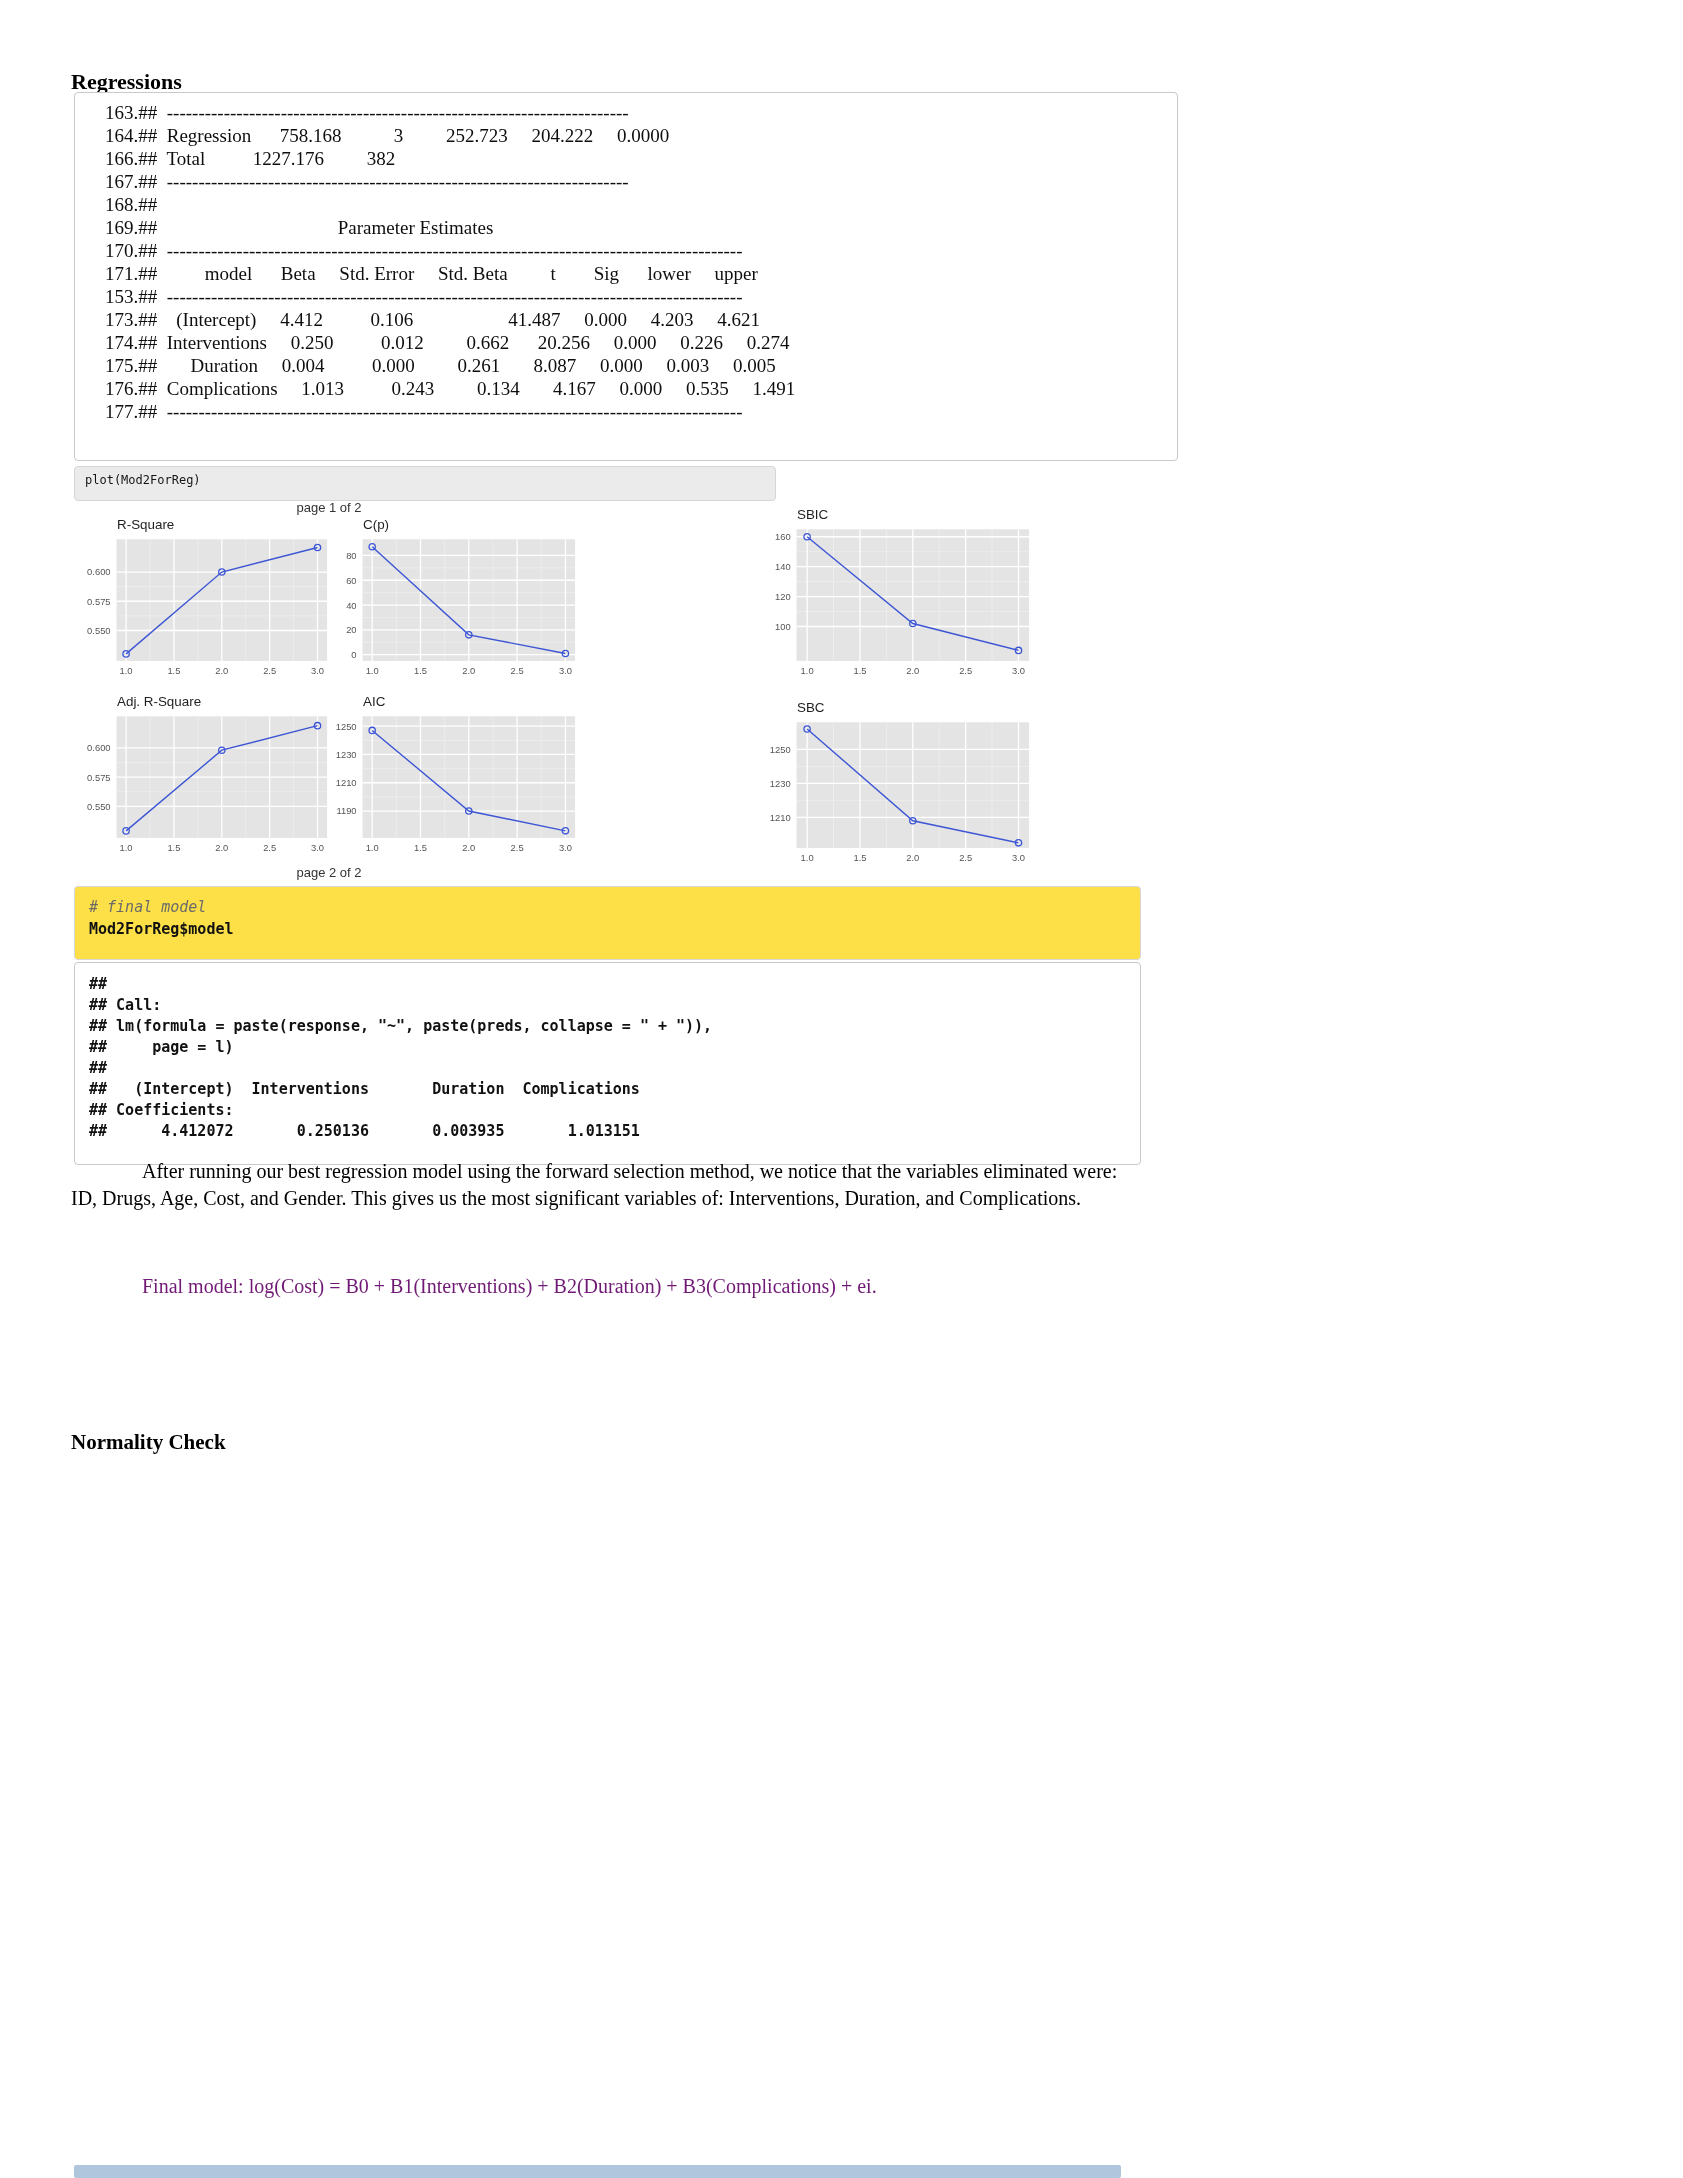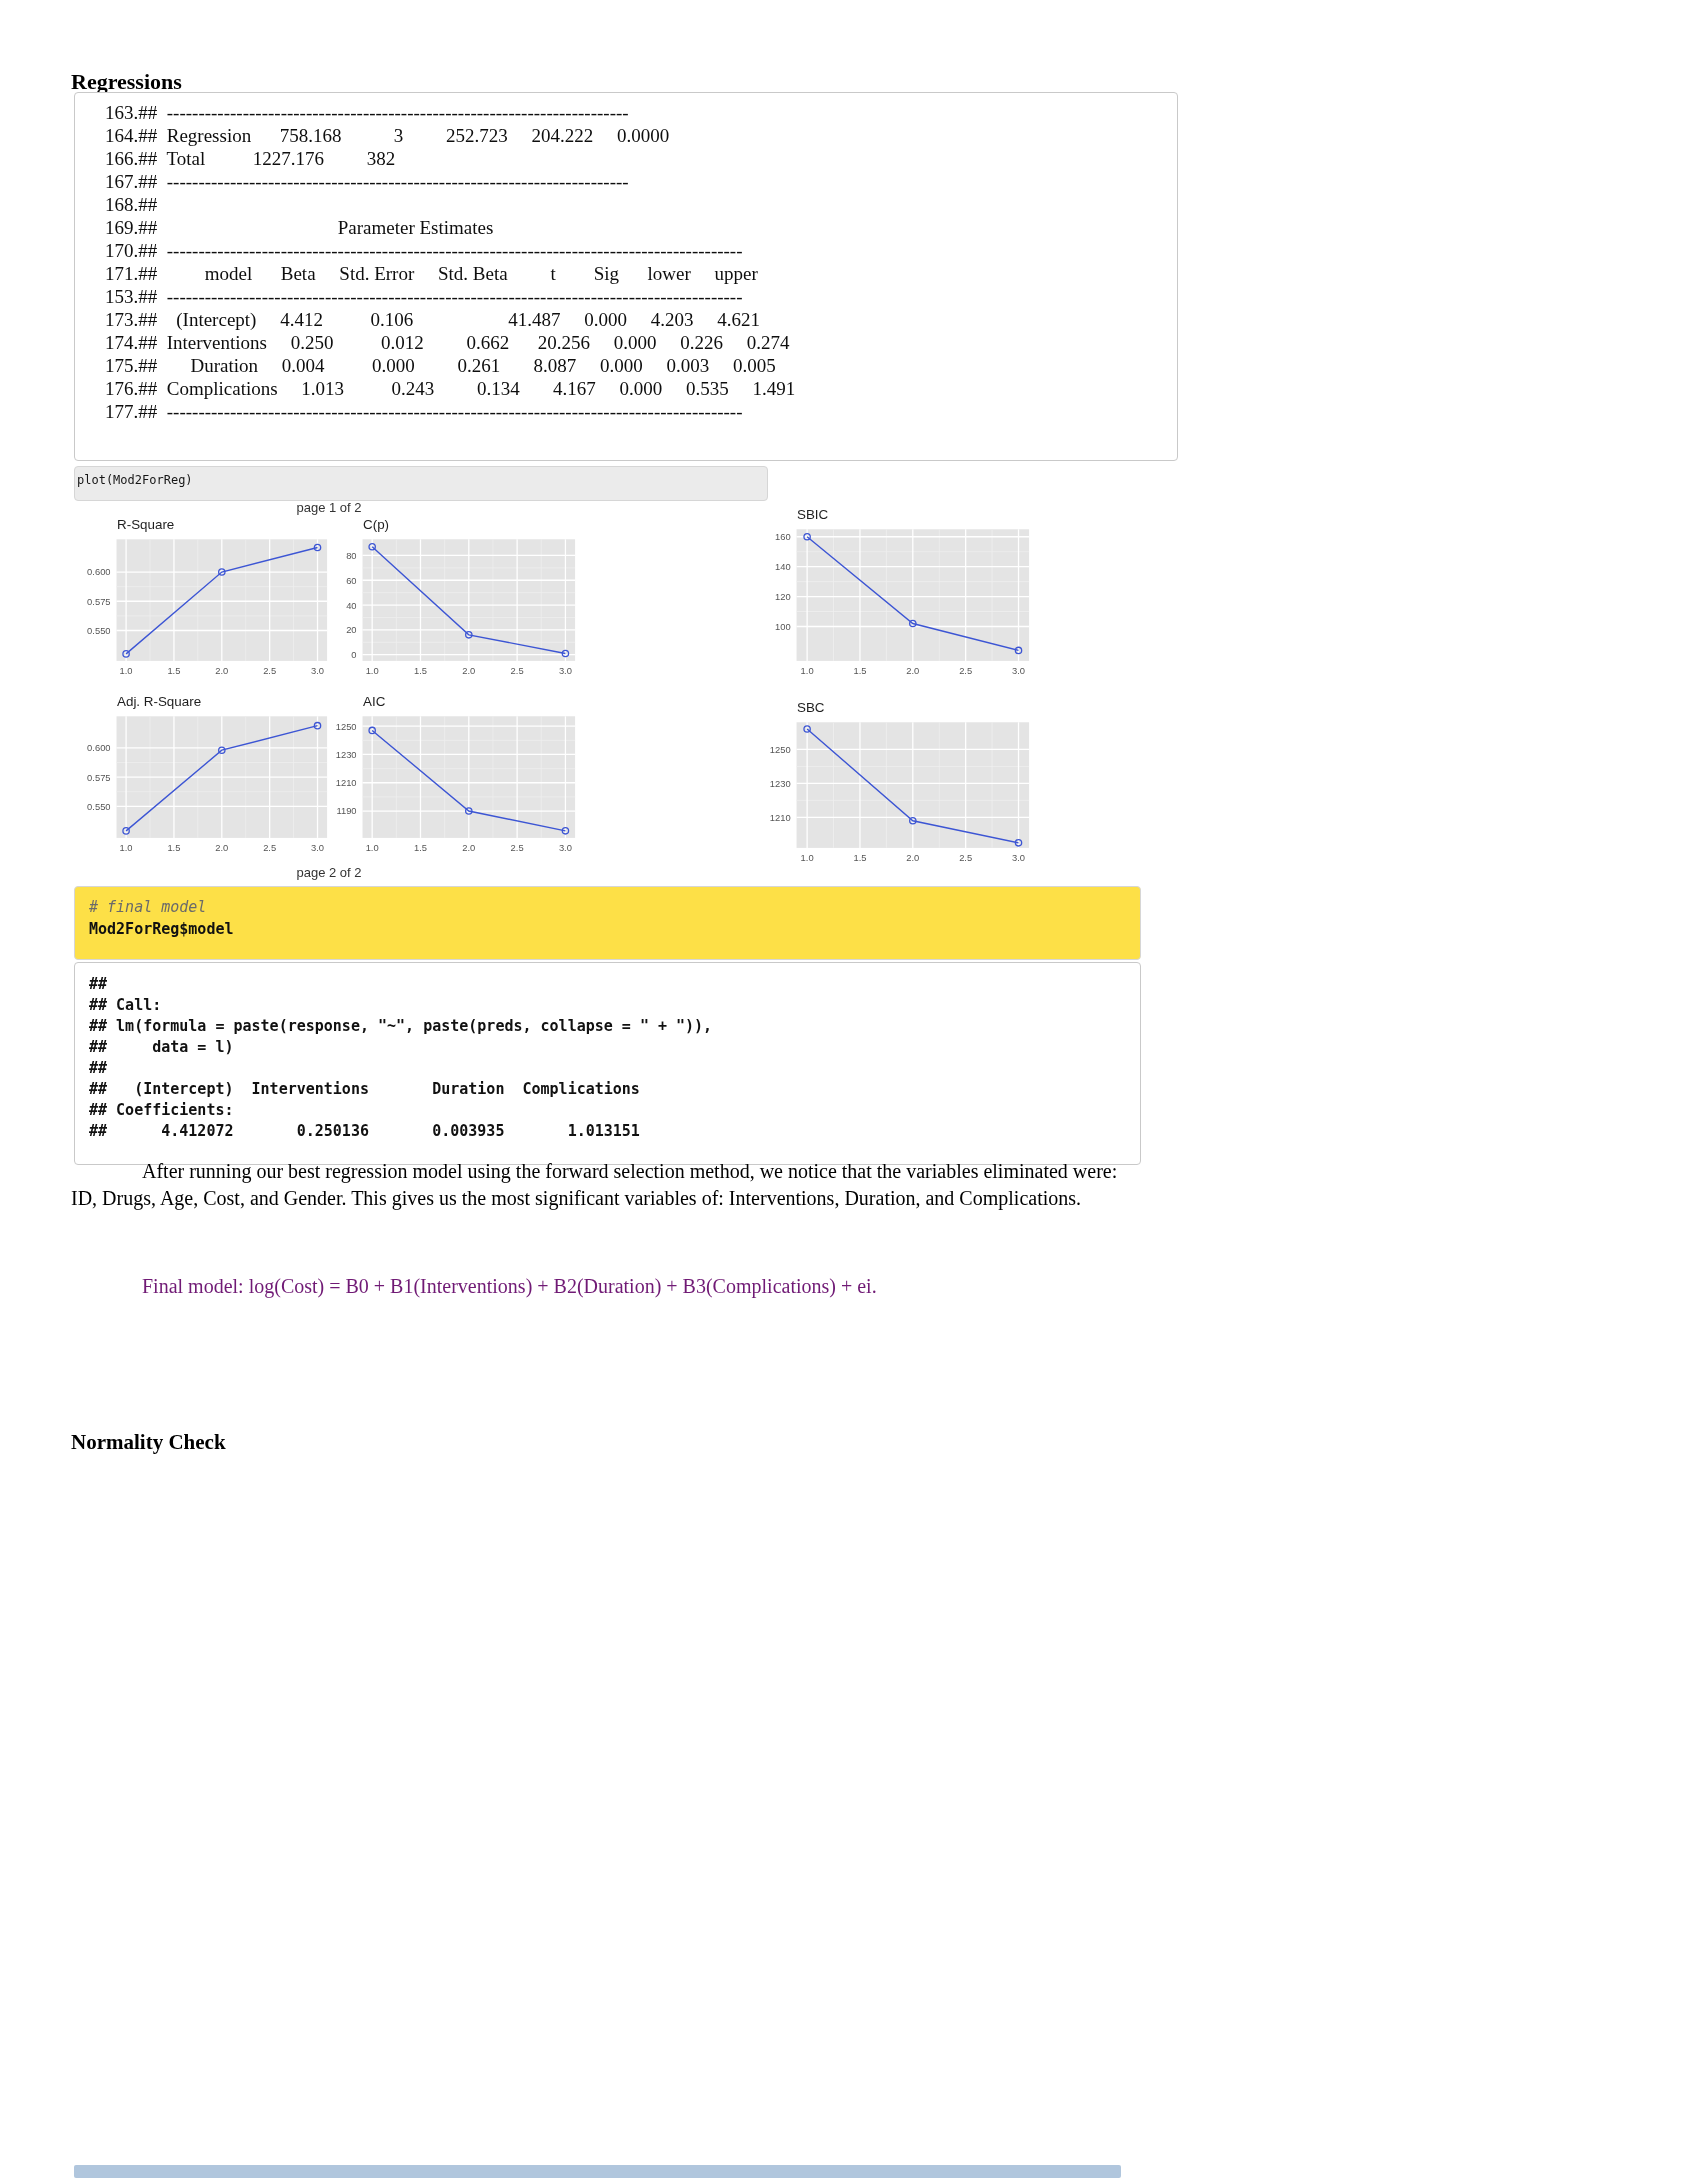--- a/index.html
+++ b/index.html
@@ -8,21 +8,21 @@
   .abs{position:absolute}
   .mono{font-family:"DejaVu Sans Mono","Liberation Mono",monospace}
 
   #heading{left:71px;top:69px;font-size:22px;font-weight:bold;color:#000}
 
   #box1{left:74px;top:92px;width:1072px;height:359px;border:1px solid #c9c9c9;
         border-radius:4px;background:#fff;padding:8px 0 0 30px}
   #box1 .oline{white-space:pre;font-size:19px;line-height:23px;color:#0e0e0e}
 
   #plotchunk{left:74px;top:466px;width:690px;height:27px;background:#ebebeb;
-             border:1px solid #d6d6d6;border-radius:4px;padding:6px 0 0 2px}
+             border:1px solid #d6d6d6;border-radius:4px;padding:6px 0 0 10px}
   #plotchunk .code{font-size:12px;color:#161616;white-space:pre}
 
   #charts{left:74px;top:498px;width:985px;height:391px}
   .pager{position:absolute;width:158px;text-align:center;
          font-family:"Liberation Sans",sans-serif;font-size:13px;color:#333}
   .chart{position:absolute}
   .chart-title{font-family:"Liberation Sans",sans-serif;font-size:13.4px;color:#1f1f1f;
                margin:0 0 0 43px;height:22px;line-height:16px}
   .tick{font-family:"Liberation Sans",sans-serif;font-size:9.5px;fill:#555}
 
@@ -278,21 +278,21 @@
 
 <div id="finalchunk" class="abs">
   <div class="comment mono"># final model</div>
   <div class="code mono">Mod2ForReg$model</div>
 </div>
 
 <div id="box2" class="abs mono">
   <div class="oline">##</div>
   <div class="oline">## Call:</div>
   <div class="oline">## lm(formula = paste(response, "~", paste(preds, collapse = " + ")),</div>
-  <div class="oline">##     data = l)</div>
+  <div class="oline">##     page = l)</div>
   <div class="oline">##</div>
   <div class="oline">##   (Intercept)  Interventions       Duration  Complications</div>
   <div class="oline">## Coefficients:</div>
   <div class="oline">##      4.412072       0.250136       0.003935       1.013151</div>
 </div>
 
 <div id="para" class="abs">After running our best regression model using the forward selection method, we notice that the variables eliminated were: ID, Drugs, Age, Cost, and Gender. This gives us the most significant variables of: Interventions, Duration, and Complications.</div>
 
 <div id="formula" class="abs">Final model: log(Cost) = B0 + B1(Interventions) + B2(Duration) + B3(Complications) + ei.</div>
 

